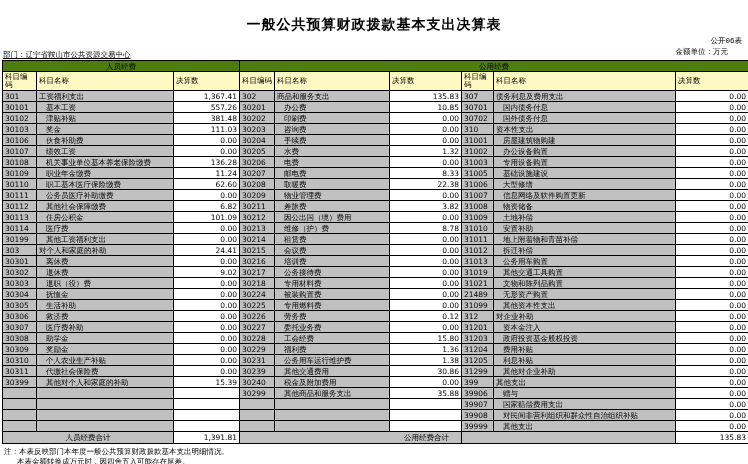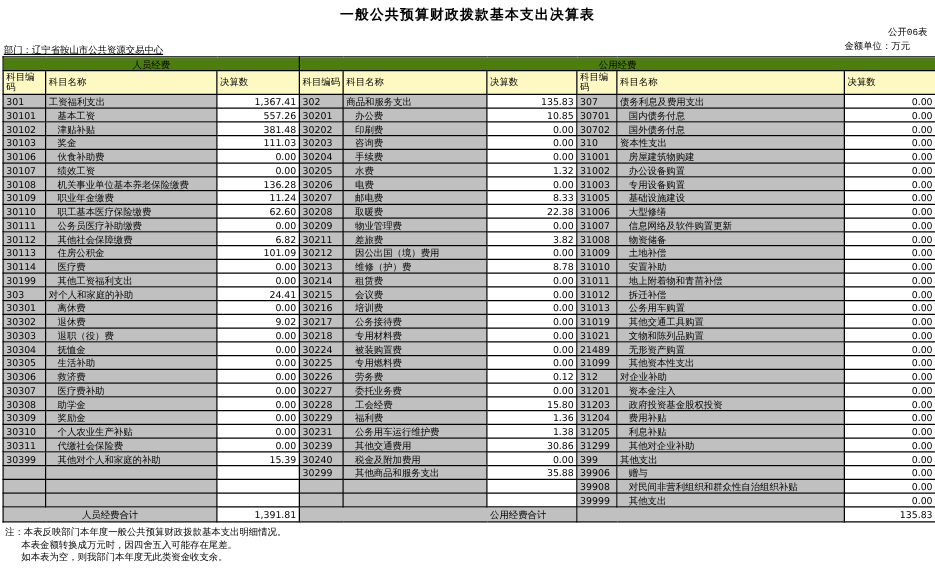--- a/index.html
+++ b/index.html
@@ -2,21 +2,21 @@
 <html><head>
 <meta charset="utf-8">
 <style>
   html,body{margin:0;padding:0;}
   body{
     width:748px;height:464px;overflow:hidden;background:#ffffff;
     font-family:"DejaVu Sans","Liberation Sans",sans-serif;color:#000;
   }
   .page{position:relative;width:748px;height:464px;}
   .title{
-    text-align:center;font-size:11px;font-weight:bold;padding-top:4px;letter-spacing:1px;
+    text-align:center;font-size:14px;font-weight:bold;padding-top:16px;letter-spacing:1px;
   }
   .meta-row{position:relative;height:26px;font-family:Liberation Mono, monospace;}
   .sheet-no{position:absolute;right:6px;top:2px;font-size:7.5px;}
   .unit{position:absolute;right:20px;top:13px;font-size:7.5px;}
   .dept{position:absolute;left:3px;bottom:0;font-size:7.5px;text-decoration:underline;}
   table{
     border-collapse:collapse;table-layout:fixed;width:744px;margin-left:2px;
     font-size:7.5px;
   }
   td,th{
@@ -24,21 +24,21 @@
     overflow:hidden;white-space:nowrap;font-weight:normal;
   }
   .sec-hd td{background:#4d7c0f;text-align:center;height:10px;}
   .col-hd td{background:#fef9c3;text-align:left;white-space:normal;line-height:8px;height:18px;}
   td.code{background:#c0c0c0;text-align:left;}
   td.name{background:#c0c0c0;text-align:left;}
   td.name.sub{padding-left:9px;}
   td.val{background:#ffffff;text-align:right;}
   tr.total-row td{height:11px;}
   tr.total-row td.tlabel{background:#c0c0c0;text-align:center;}
-  tr.total-row td.plabel{background:#c0c0c0;text-align:right;padding-right:24px;}
+  tr.total-row td.plabel{background:#c0c0c0;text-align:right;padding-right:12px;}
   tr.total-row td.pempty{background:#c0c0c0;}
   .notes{margin:3px 0 0 4px;font-size:7.5px;line-height:10px;}
   .notes .indent{margin-left:13px;}
 </style>
 </head>
 <body>
 
 <div class="page">
 
   <div class="title">一般公共预算财政拨款基本支出决算表</div>
@@ -387,20 +387,31 @@
           <td class="name sub">赠与</td>
           <td class="val">0.00</td>
         </tr>
         <tr>
           <td class="code"></td>
           <td class="name"></td>
           <td class="val"></td>
           <td class="code"></td>
           <td class="name"></td>
           <td class="val"></td>
+          <td class="code">39907</td>
+          <td class="name sub">国家赔偿费用支出</td>
+          <td class="val">0.00</td>
+        </tr>
+        <tr>
+          <td class="code"></td>
+          <td class="name"></td>
+          <td class="val"></td>
+          <td class="code"></td>
+          <td class="name"></td>
+          <td class="val"></td>
           <td class="code">39908</td>
           <td class="name sub">对民间非营利组织和群众性自治组织补贴</td>
           <td class="val">0.00</td>
         </tr>
         <tr>
           <td class="code"></td>
           <td class="name"></td>
           <td class="val"></td>
           <td class="code"></td>
           <td class="name"></td>

